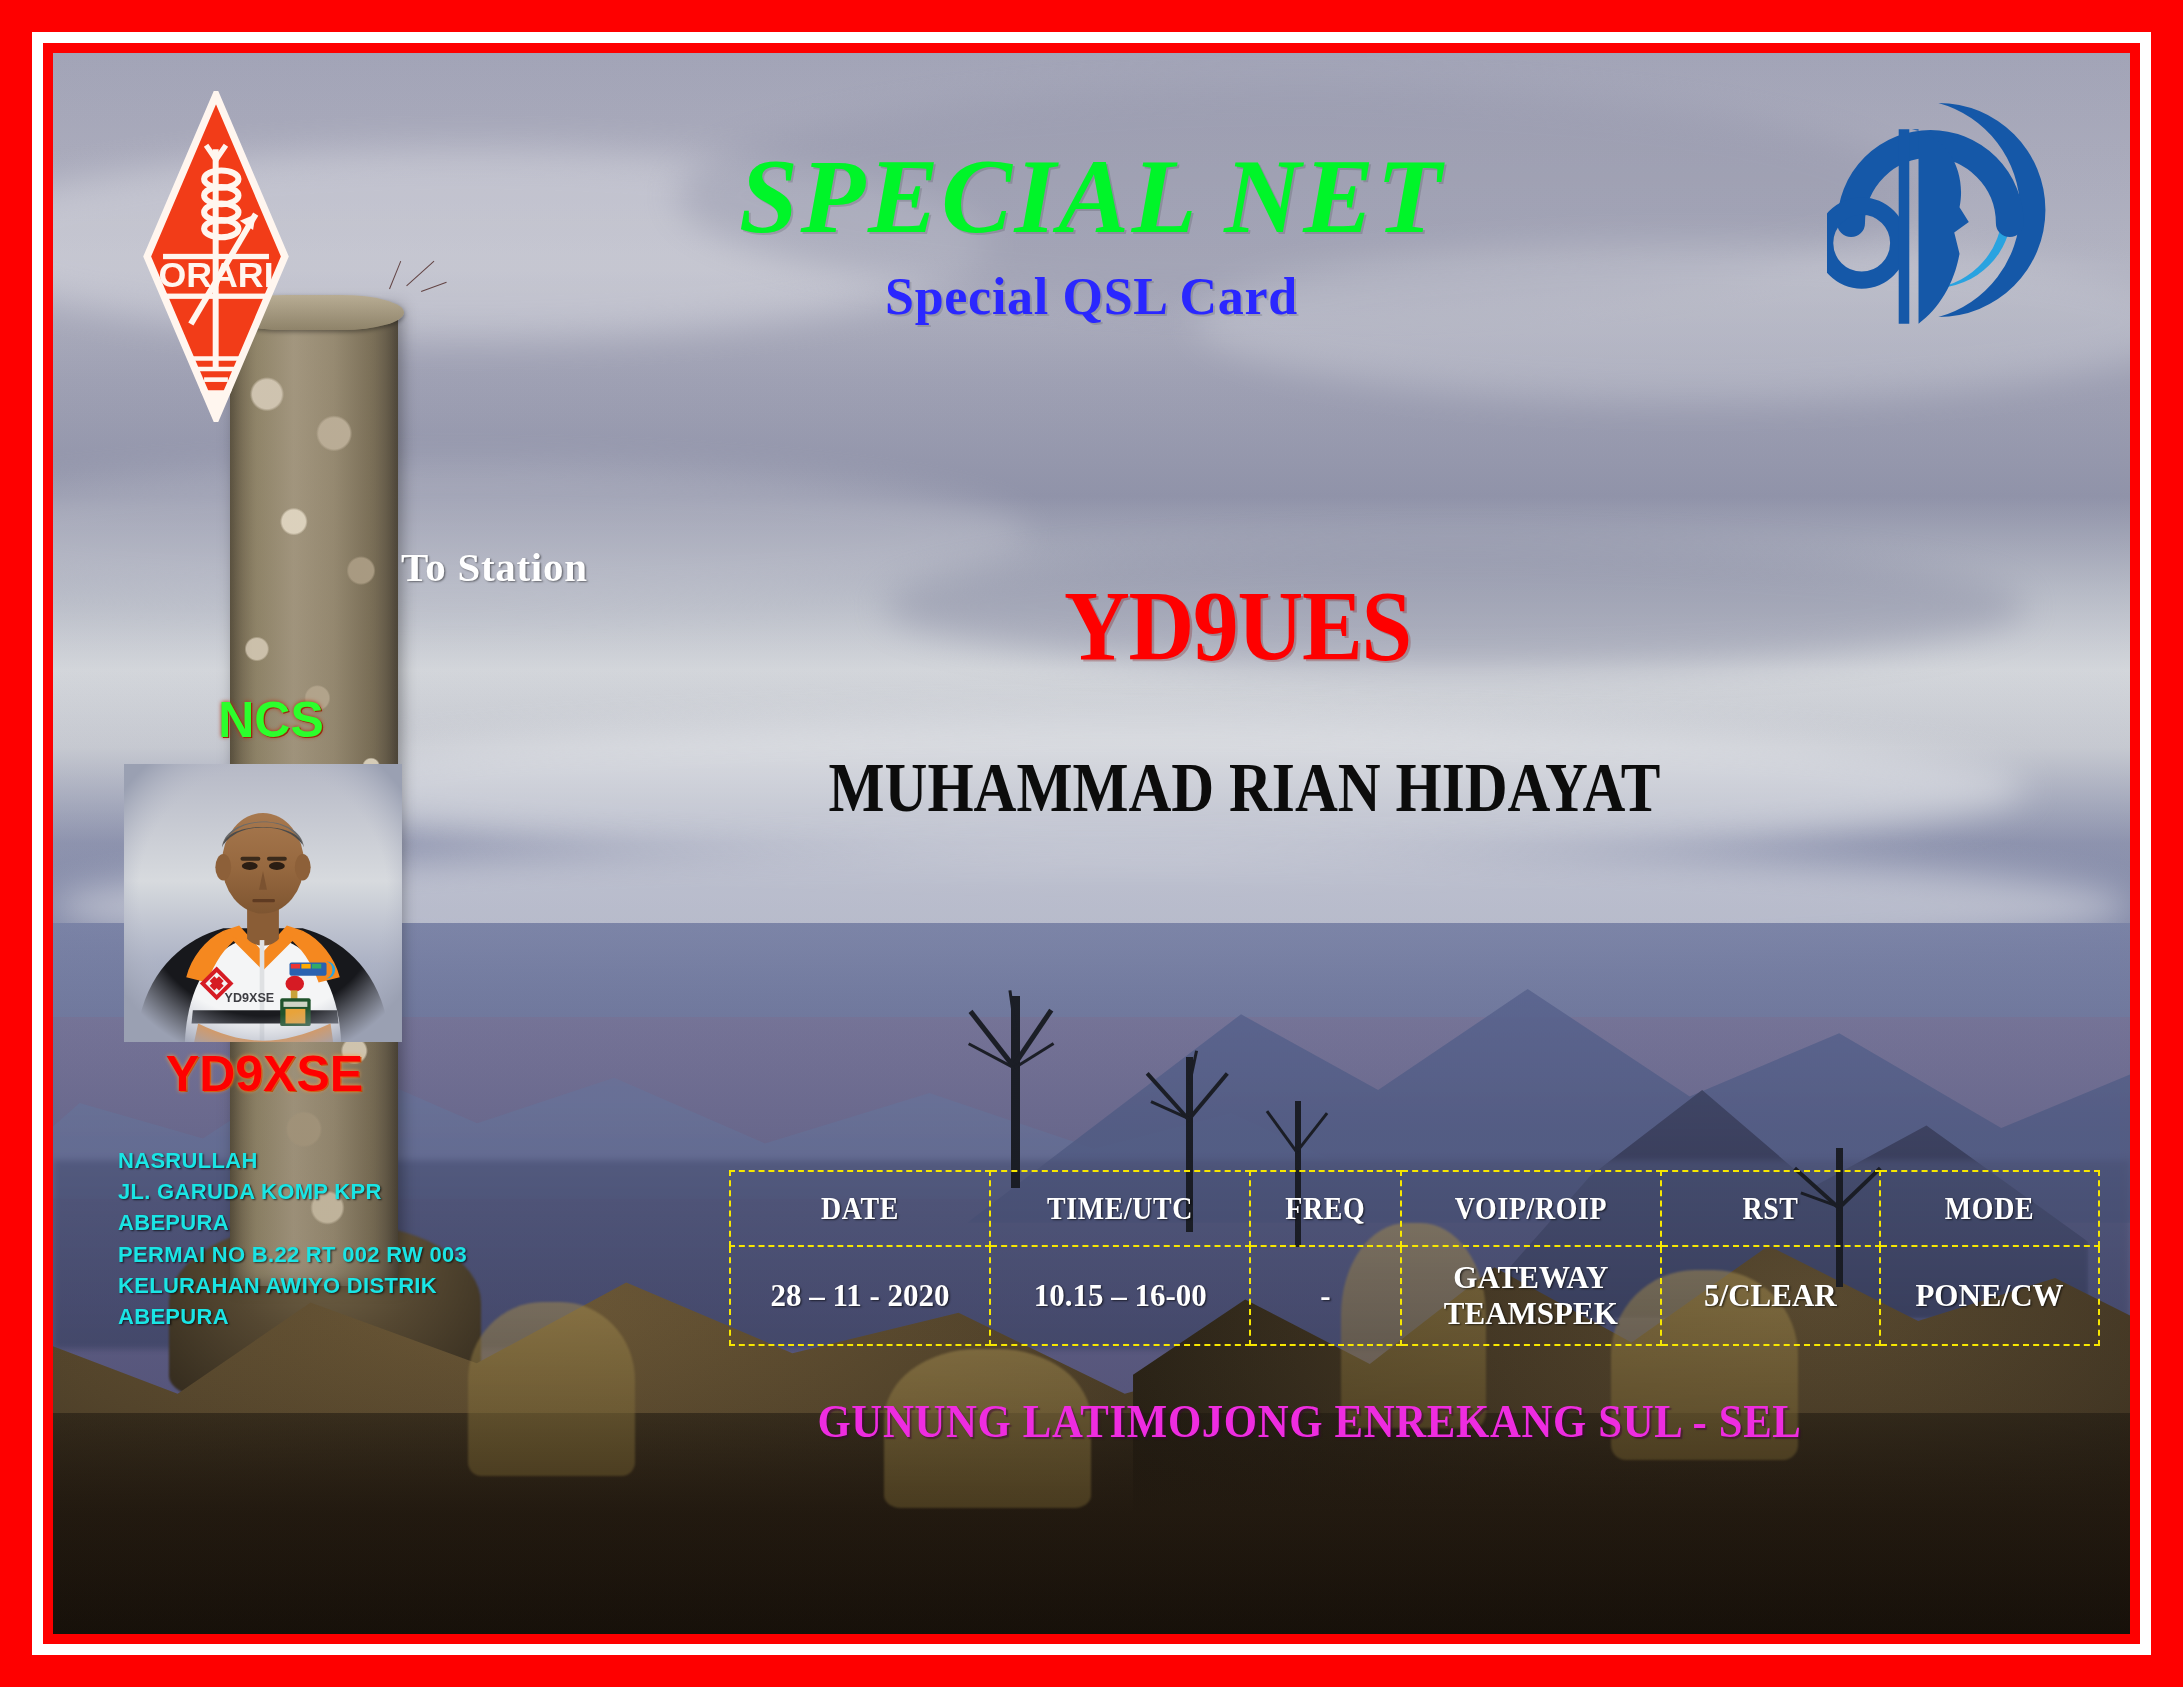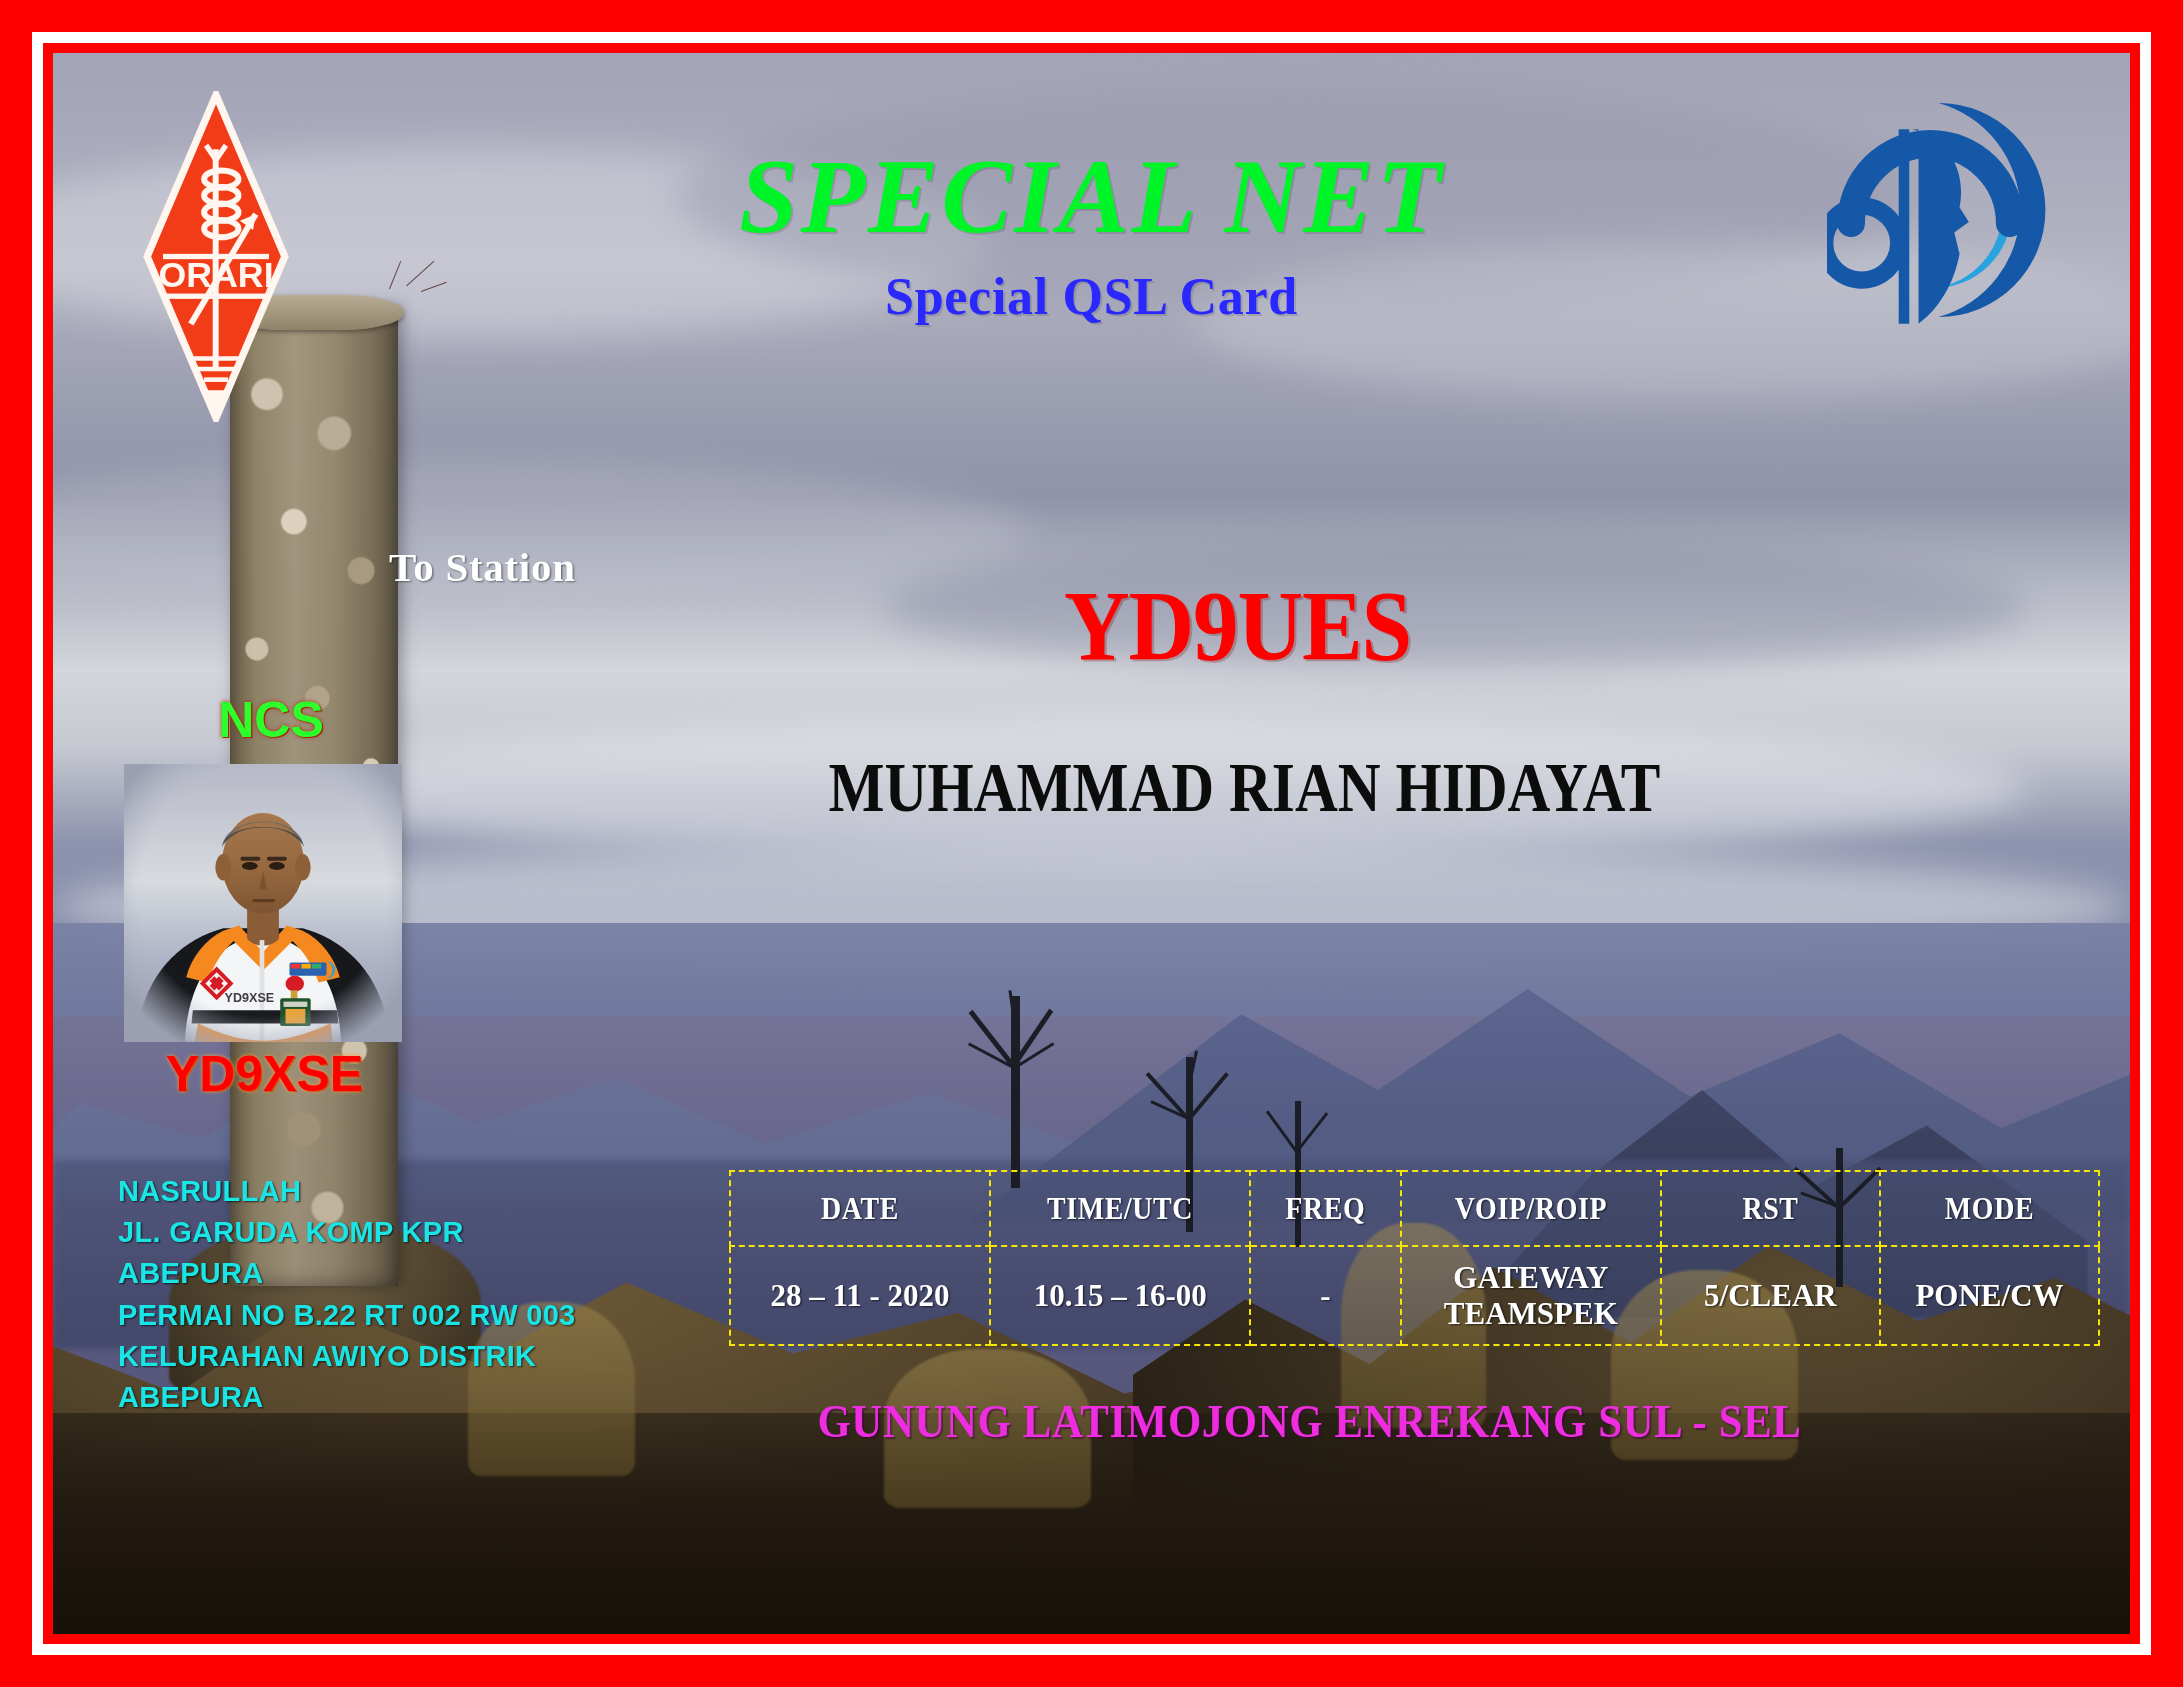--- a/index.html
+++ b/index.html
@@ -92,21 +92,21 @@
   #hplogo{position:absolute;right:71px;top:38px;width:232px;height:238px;}
 
   .t-specialnet{position:absolute;left:0;right:0;top:91px;text-align:center;
      font-size:106px;line-height:1;font-weight:bold;font-style:italic;color:#00f529;
      font-family:"Liberation Serif",serif;letter-spacing:2.6px;
      text-shadow:2px 2px 0 rgba(0,0,0,.13);}
   .t-qslcard{position:absolute;left:0;right:0;top:218px;text-align:center;
      font-size:52px;line-height:1;font-weight:bold;color:#2a27ff;
      font-family:"Liberation Serif",serif;letter-spacing:0.7px;
      text-shadow:2px 2px 0 rgba(0,0,0,.12);}
-  .t-tostation{position:absolute;left:336px;top:490px;font-size:41px;font-weight:bold;color:#ffffff;
+  .t-tostation{position:absolute;left:348px;top:490px;font-size:41px;font-weight:bold;color:#ffffff;
      font-family:"Liberation Serif",serif;letter-spacing:0.7px;text-shadow:1.3px 1.3px 2px rgba(0,0,0,.45);}
   .t-callsign{position:absolute;left:695px;width:979px;top:523px;text-align:center;
      font-size:99px;line-height:1;font-weight:bold;color:#fe0000;
      font-family:"Liberation Serif",serif;letter-spacing:-1.3px;
      transform:scaleX(.92);transform-origin:center;
      text-shadow:2.6px 2px 0 rgba(120,0,0,.25);}
   .t-name{position:absolute;left:629px;width:1125px;top:701px;text-align:center;
      font-size:69px;line-height:1;font-weight:bold;color:#0c0c0c;
      font-family:"Liberation Serif",serif;transform:scaleX(.86);transform-origin:center;}
 
@@ -122,22 +122,22 @@
   
   .t-ncs{position:absolute;left:109px;top:638px;width:218px;text-align:center;
      font-size:50px;font-weight:bold;color:#2cff2c;font-family:"Liberation Sans",sans-serif;
      text-shadow:0 0 4px #b03010,1.3px 1.3px 0 #8d2a0c;}
   #ncsphoto{position:absolute;left:71px;top:711px;width:278px;height:278px;overflow:hidden;}
   .t-xse{position:absolute;left:66px;top:992px;width:291px;text-align:center;
      font-size:50px;font-weight:bold;color:#fe0000;font-family:"Liberation Sans",sans-serif;
      text-shadow:0 0 4.6px #ff9a40,1.3px 1.3px 0 #b03a00;}
 
   
-  #addr{position:absolute;left:65px;top:1118px;width:543px;
-     font-family:"Liberation Sans",sans-serif;font-size:29px;font-weight:bold;line-height:1.42;
+  #addr{position:absolute;left:65px;top:1092px;width:543px;
+     font-family:"Liberation Sans",sans-serif;font-size:22px;font-weight:bold;line-height:1.42;
      color:#1ae5e5;text-shadow:1.3px 1.3px 2px rgba(0,0,0,.65);letter-spacing:0.3px;}
 
   
   #logtable{position:absolute;left:676px;top:1117px;width:1371px;
      border-collapse:collapse;border:2.6px dashed #f7e700;}
   #logtable td{border:2.6px dashed #f7e700;color:#ffffff;text-align:center;
      font-family:"Liberation Serif",serif;font-weight:bold;
      text-shadow:1.3px 1.3px 2px rgba(0,0,0,.6);}
   #logtable tr.hdr td{font-size:31px;height:71px;letter-spacing:0.7px;transform:scaleX(.9);}
   #logtable tr.row td{font-size:31px;height:95px;letter-spacing:0px;}

